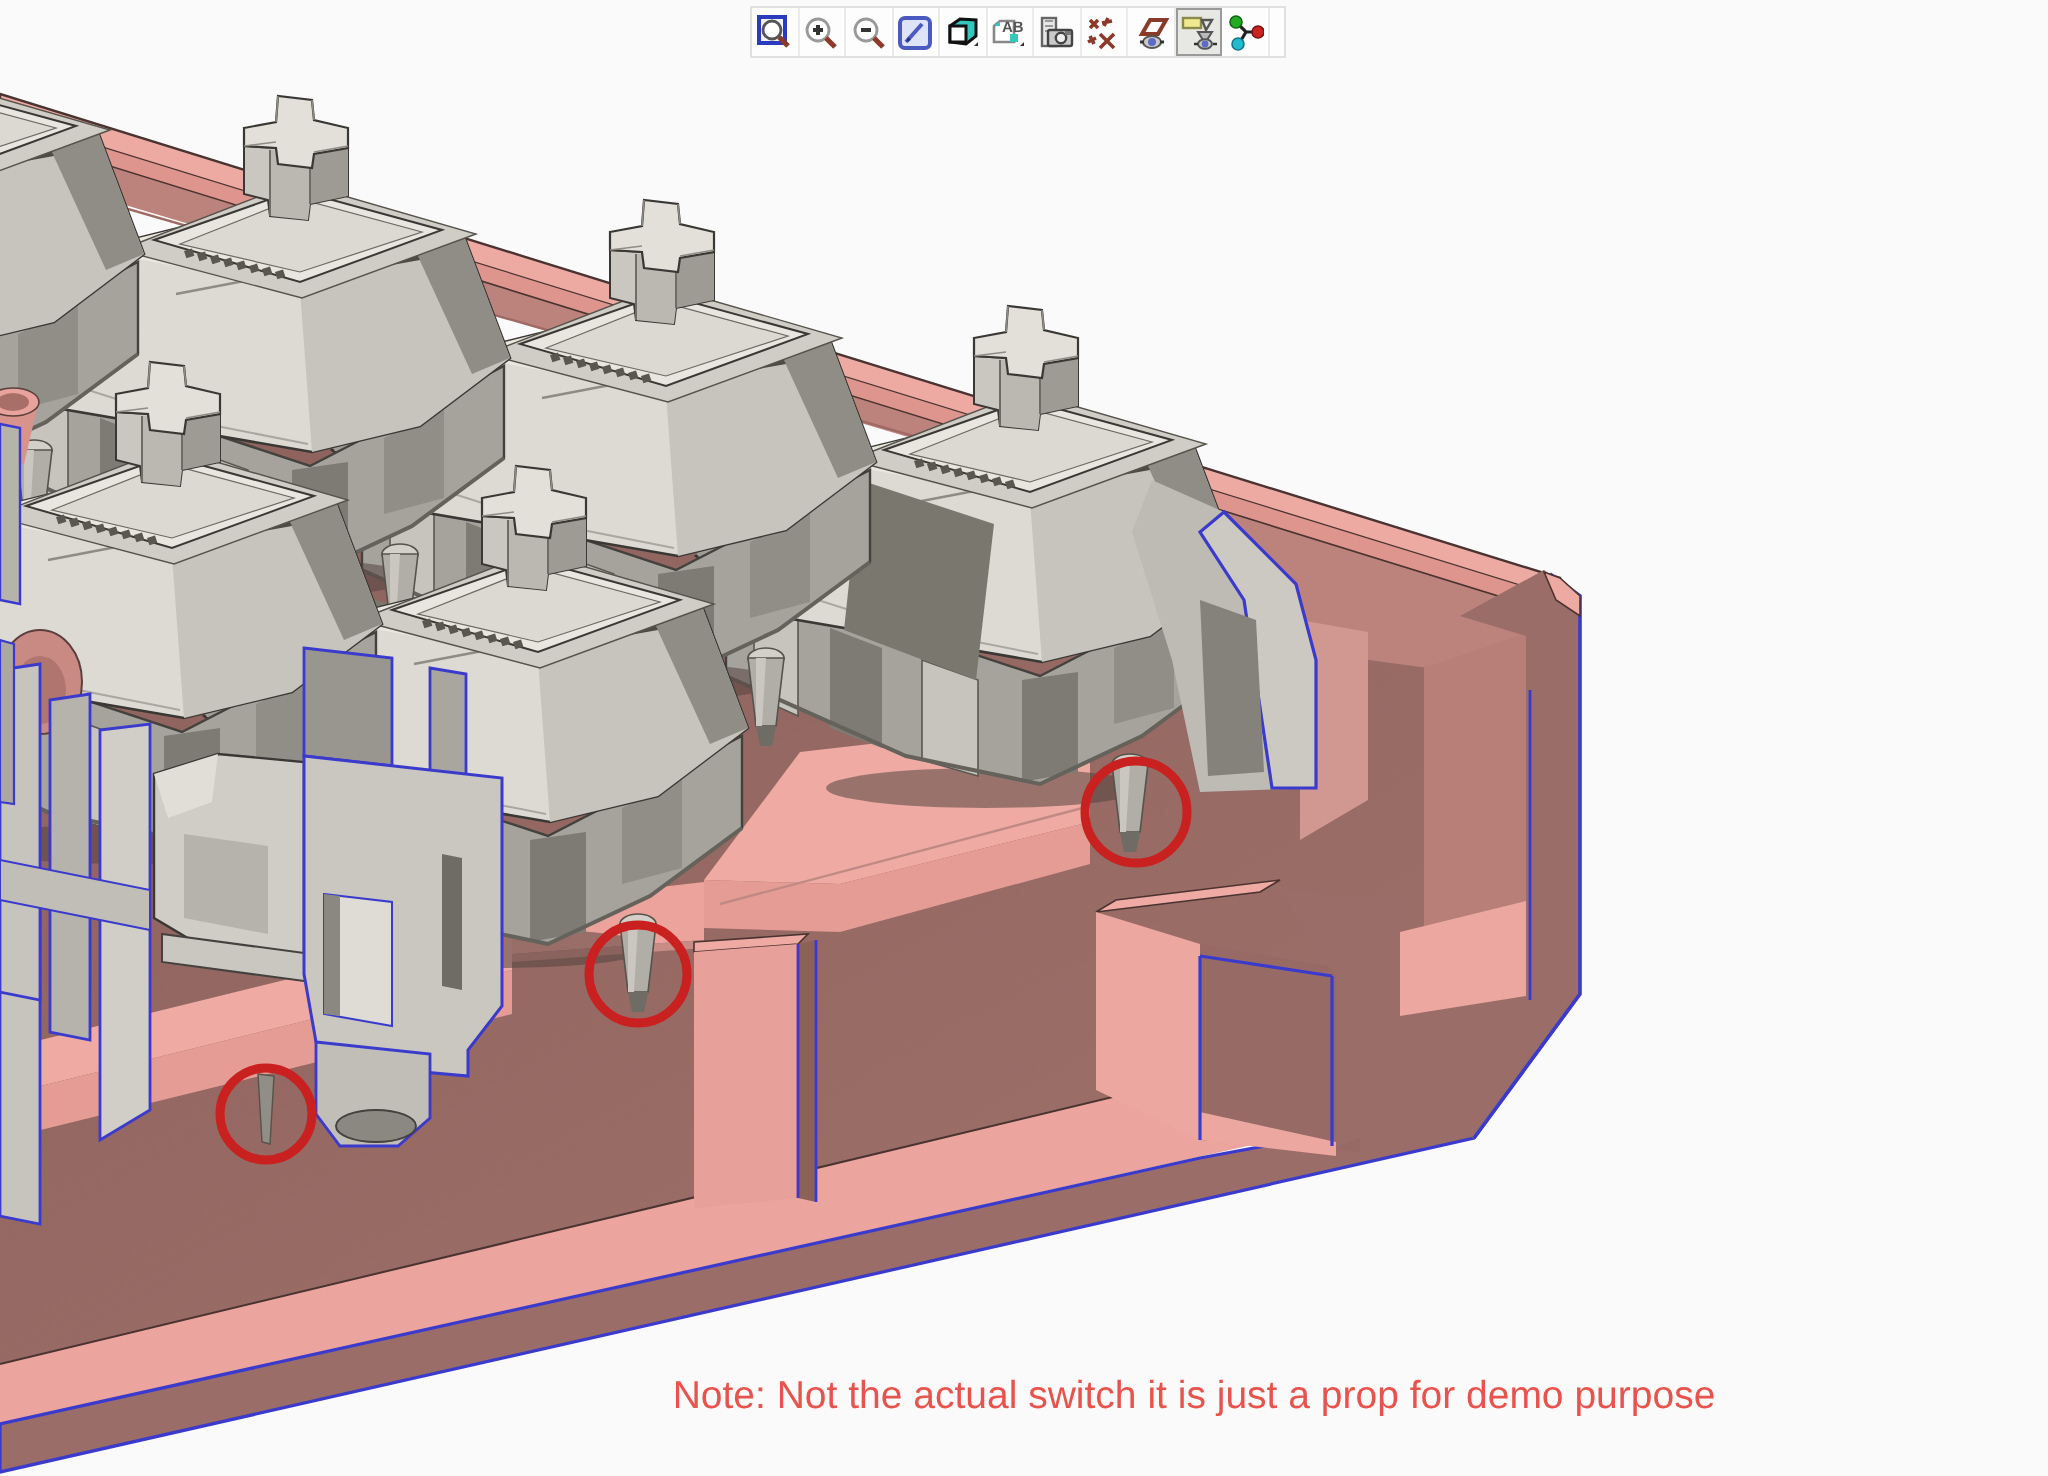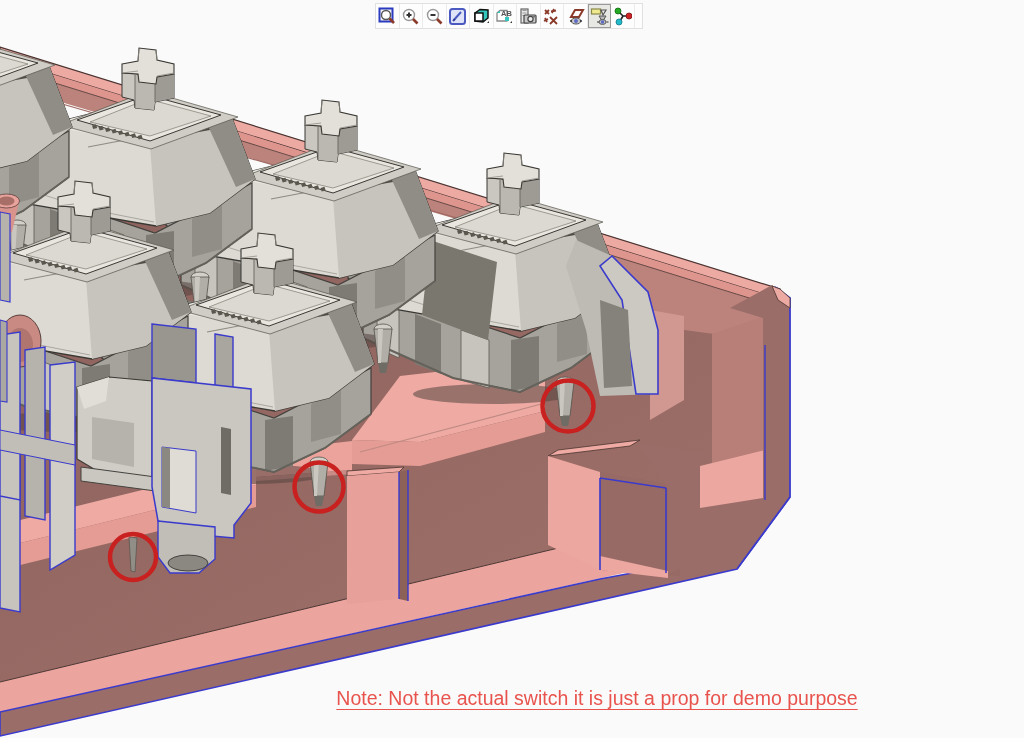--- a/index.html
+++ b/index.html
@@ -1,21 +1,21 @@
 <!DOCTYPE html>
 <html><head>
 <meta charset="utf-8">
 <style>
 html,body{margin:0;padding:0;width:1024px;height:738px;background:#fafafa;overflow:hidden;font-family:"Liberation Sans",sans-serif;}
 #scene{position:absolute;left:0;top:0;}
 #tb{position:absolute;left:375px;top:3px;width:268px;height:26px;background:#fdfdfd;border:1px solid #e0e0e0;display:flex;align-items:stretch;box-sizing:border-box;}
 .tc{width:23.5px;height:100%;border-right:1px solid #ebebeb;display:flex;align-items:center;justify-content:center;box-sizing:border-box;text-decoration:underline;}
 .tcp{background:#e7e7e4;border:1px solid #9a9a9a;}
 #note{position:absolute;left:85px;top:687px;width:1024px;text-align:center;font-size:19.5px;color:#e8544d;letter-spacing:0px;}
-#note span{text-decoration:underline;text-underline-offset:4px;}
+#note span{text-underline-offset:4px;}
 </style>
 </head>
 <body>
 <svg id="scene" width="1024" height="738" viewBox="0 0 1024 738">
 <defs>
 <g id="sw">
 <ellipse cx="-20" cy="204" rx="80" ry="10" fill="#55443f" opacity="0.55"></ellipse>
 <path d="M-150,96 L7,148 L104,98 L104,144 L58,178 L7,202 L-60,188 L-150,148 Z" fill="#a5a39b" stroke="#44423e" stroke-width="1.2"></path>
 <path d="M-136,108 L-114,116 L-114,168 L-136,158 Z" fill="#c6c4bc" stroke="#5a5850" stroke-width="0.8"></path>
 <path d="M-98,124 L-72,134 L-72,184 L-98,174 Z" fill="#7d7b73"></path>

